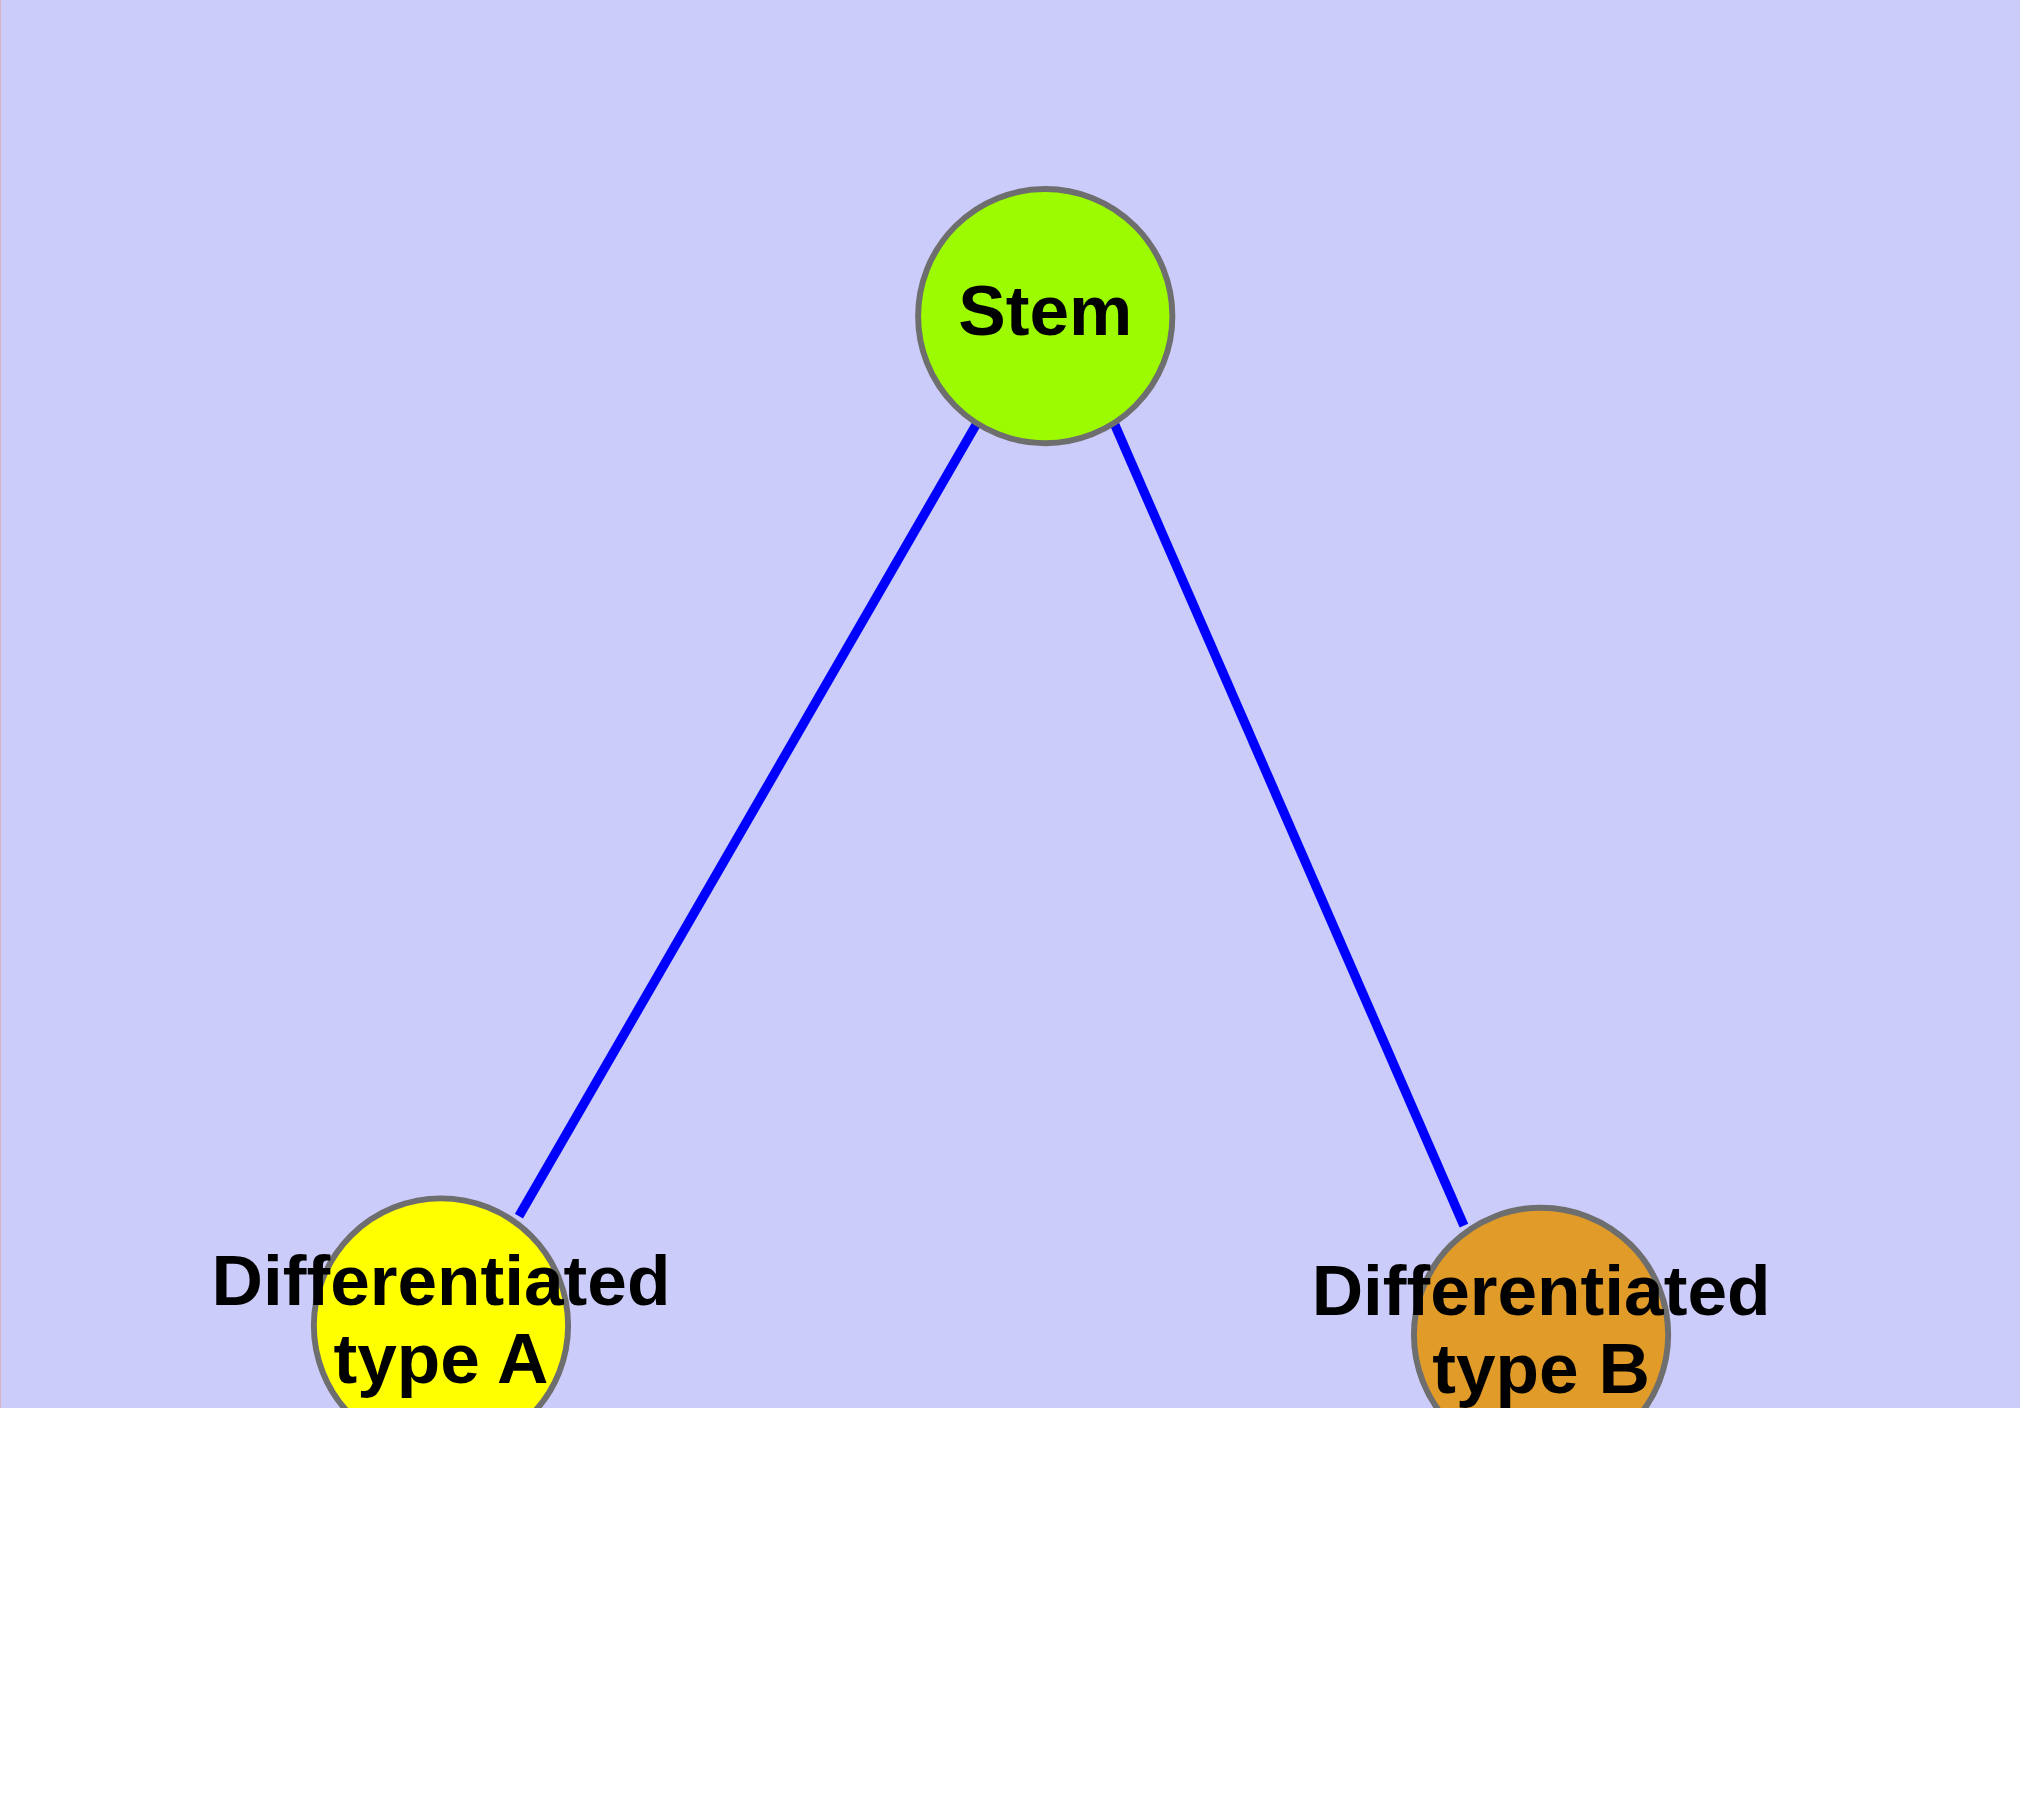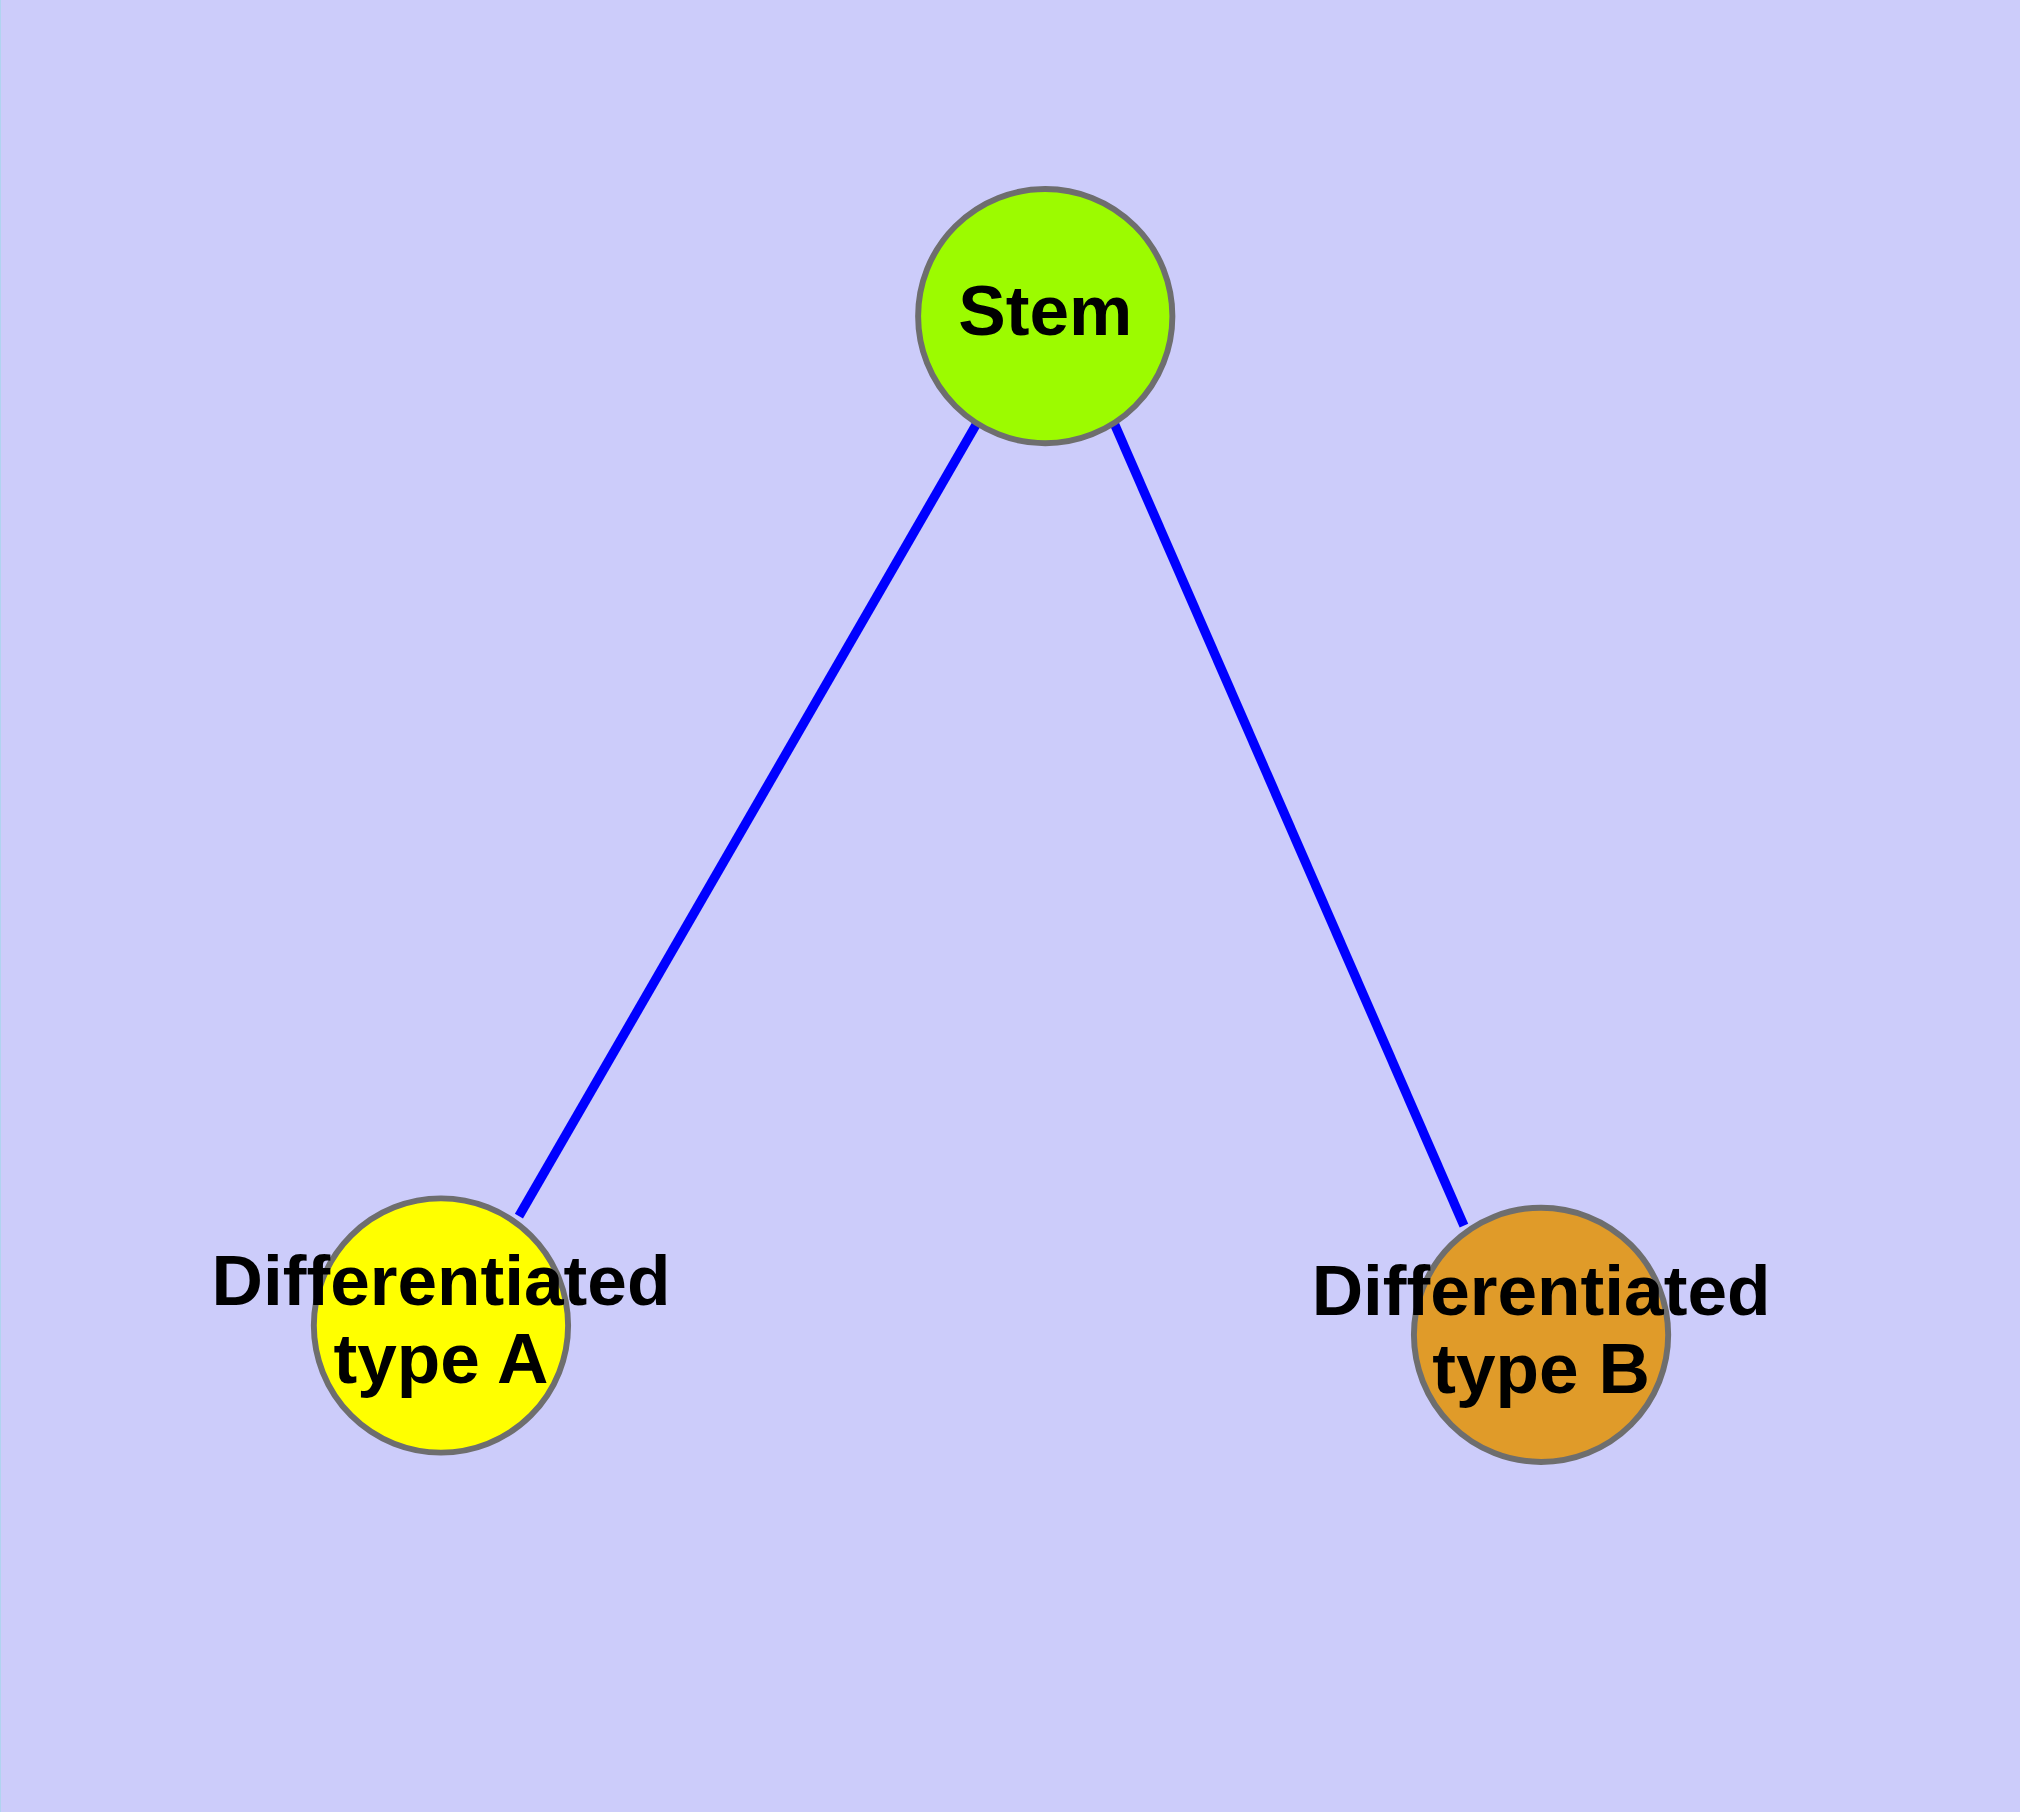--- a/index.html
+++ b/index.html
@@ -30,21 +30,21 @@
     text-anchor: middle;
     dominant-baseline: middle;
   }
   .edge-line {
     stroke-linecap: butt;
   }
 </style>
 </head>
 <body>
 
-<div id="canvas" style="width: 2021px; height: 1812px; background: #5eead4;">
+<div id="canvas" style="width: 2021px; height: 1408px; background: #f97316;">
   <svg id="graph-svg" viewBox="0 0 2384 2138" style="width: 2021px; height: 1812px;">
 
     <rect id="bg-rect" x="0" y="0" width="2384" height="2138" fill="#ccccfa"></rect>
 
     <g id="edges-layer">
       <line class="edge-line" id="edge-0" x1="1152" y1="500" x2="612" y2="1435" stroke="#0000ff" stroke-width="11"></line>
       <line class="edge-line" id="edge-1" x1="1315" y1="501" x2="1727" y2="1446" stroke="#0000ff" stroke-width="11"></line>
     </g>
 
     <g id="nodes-layer">

